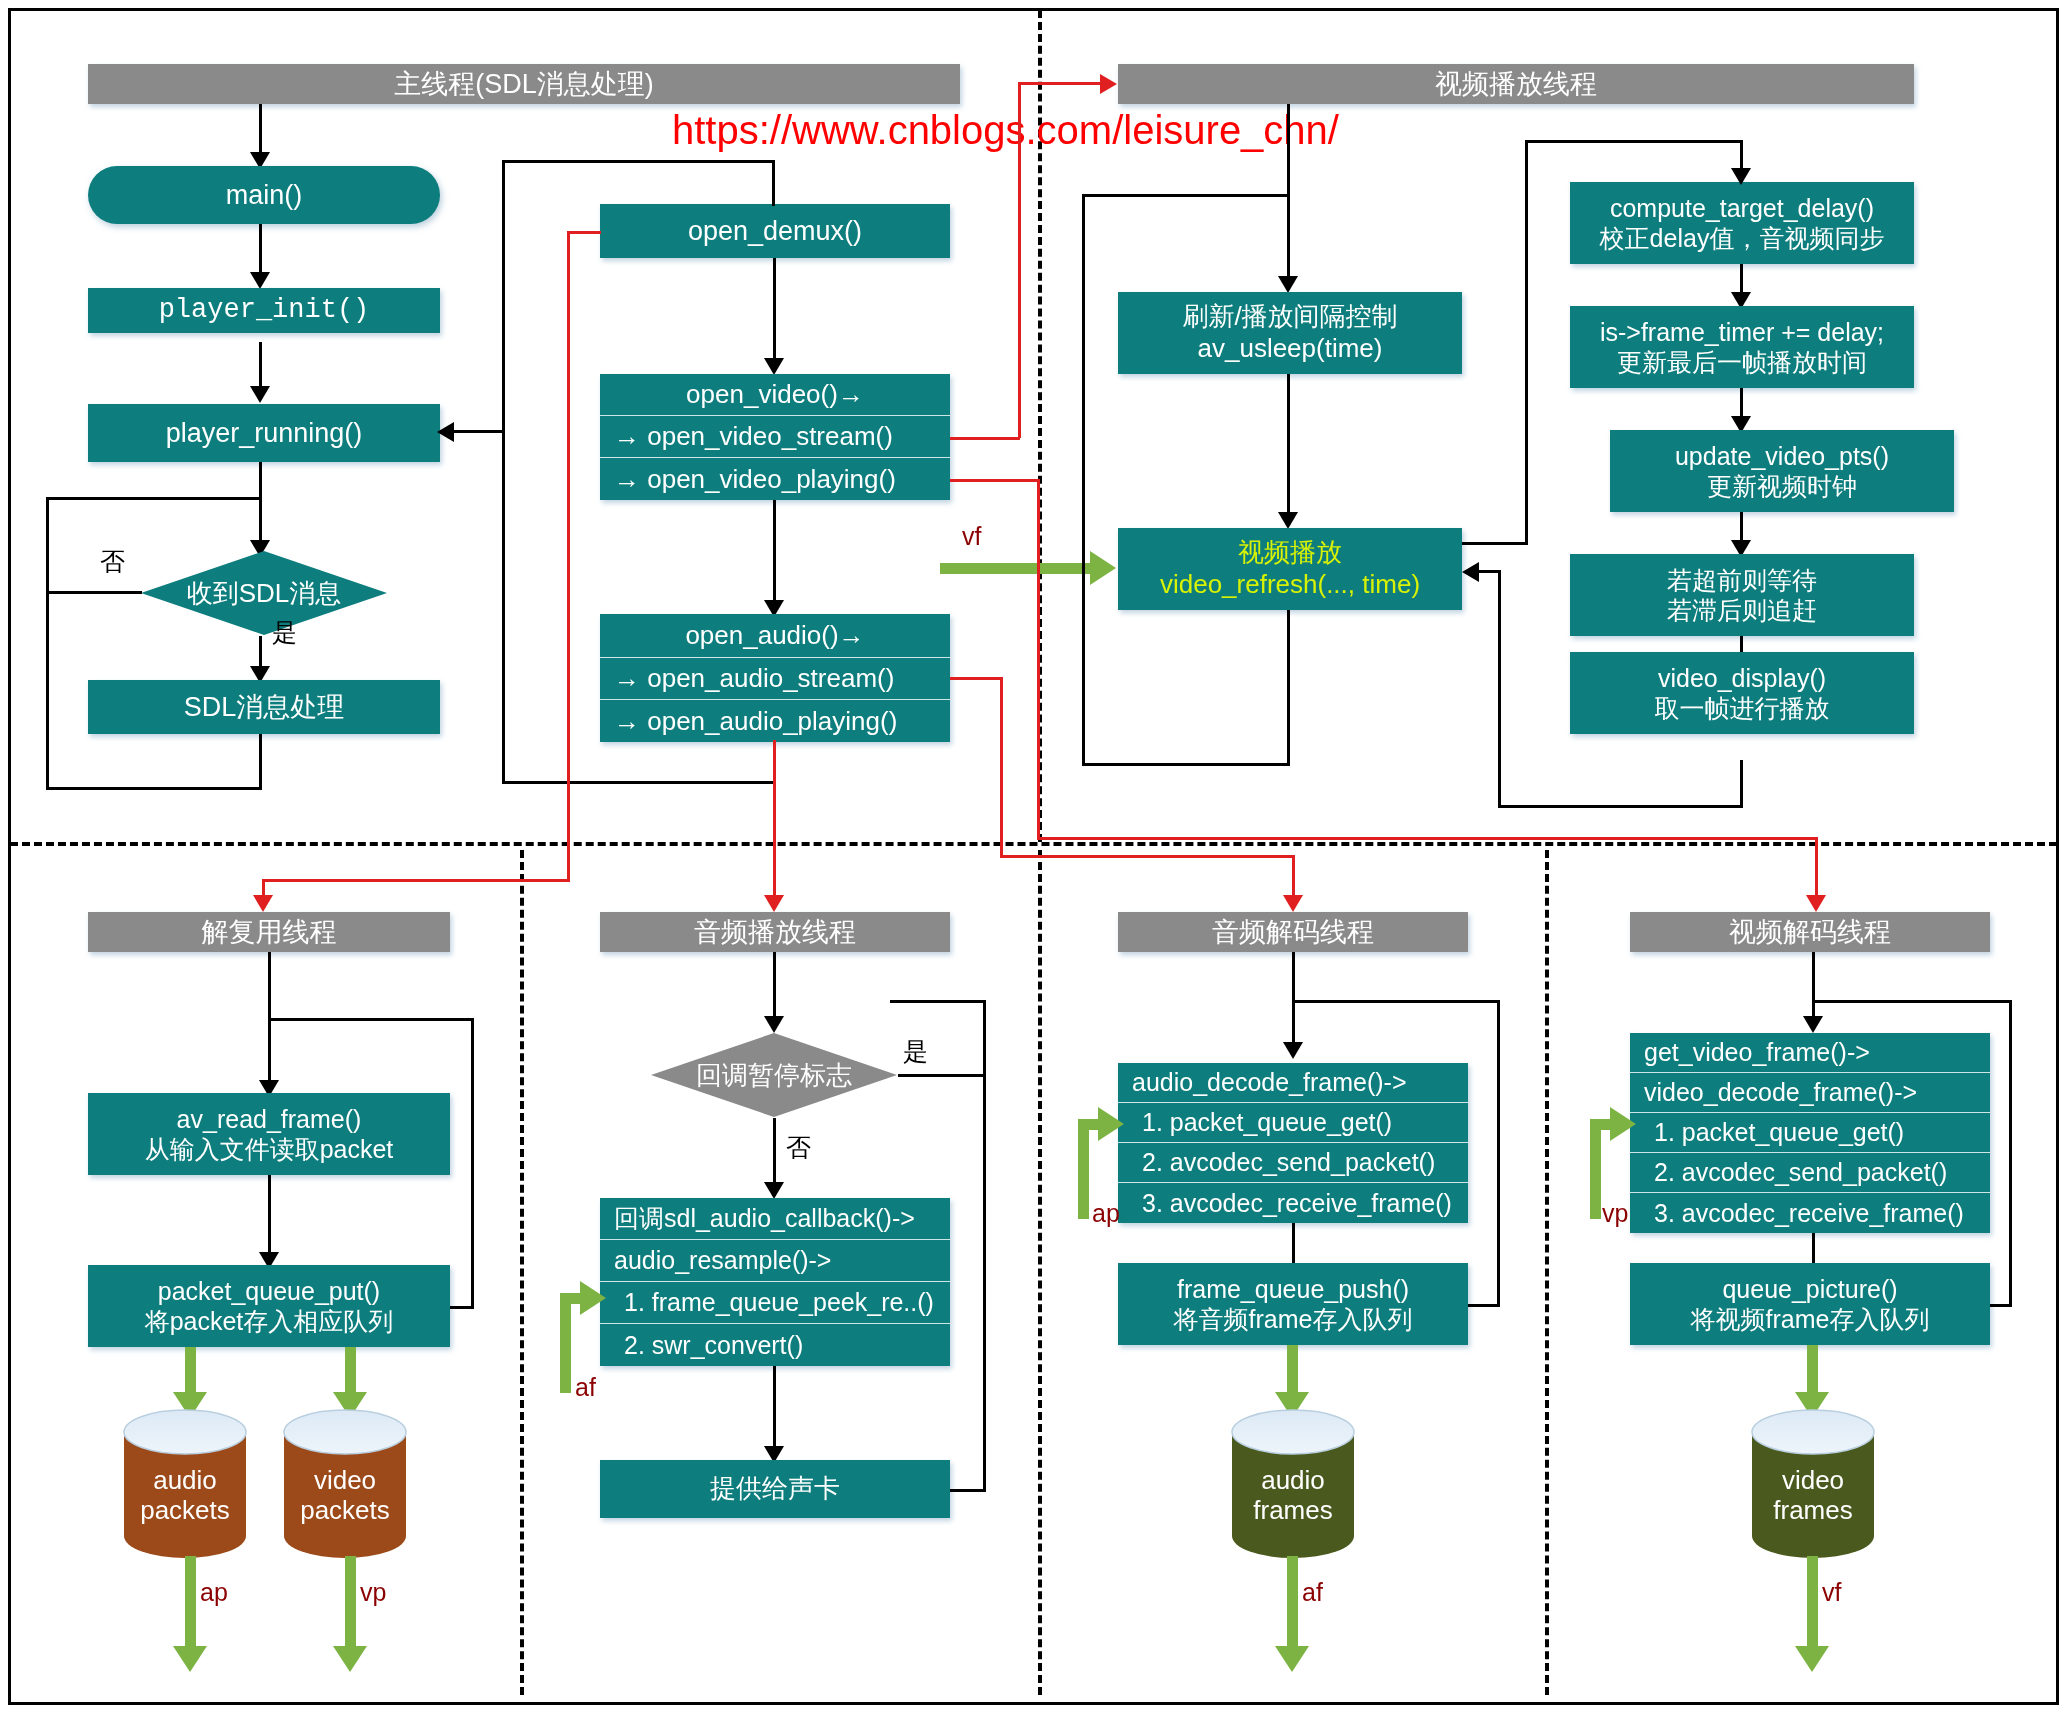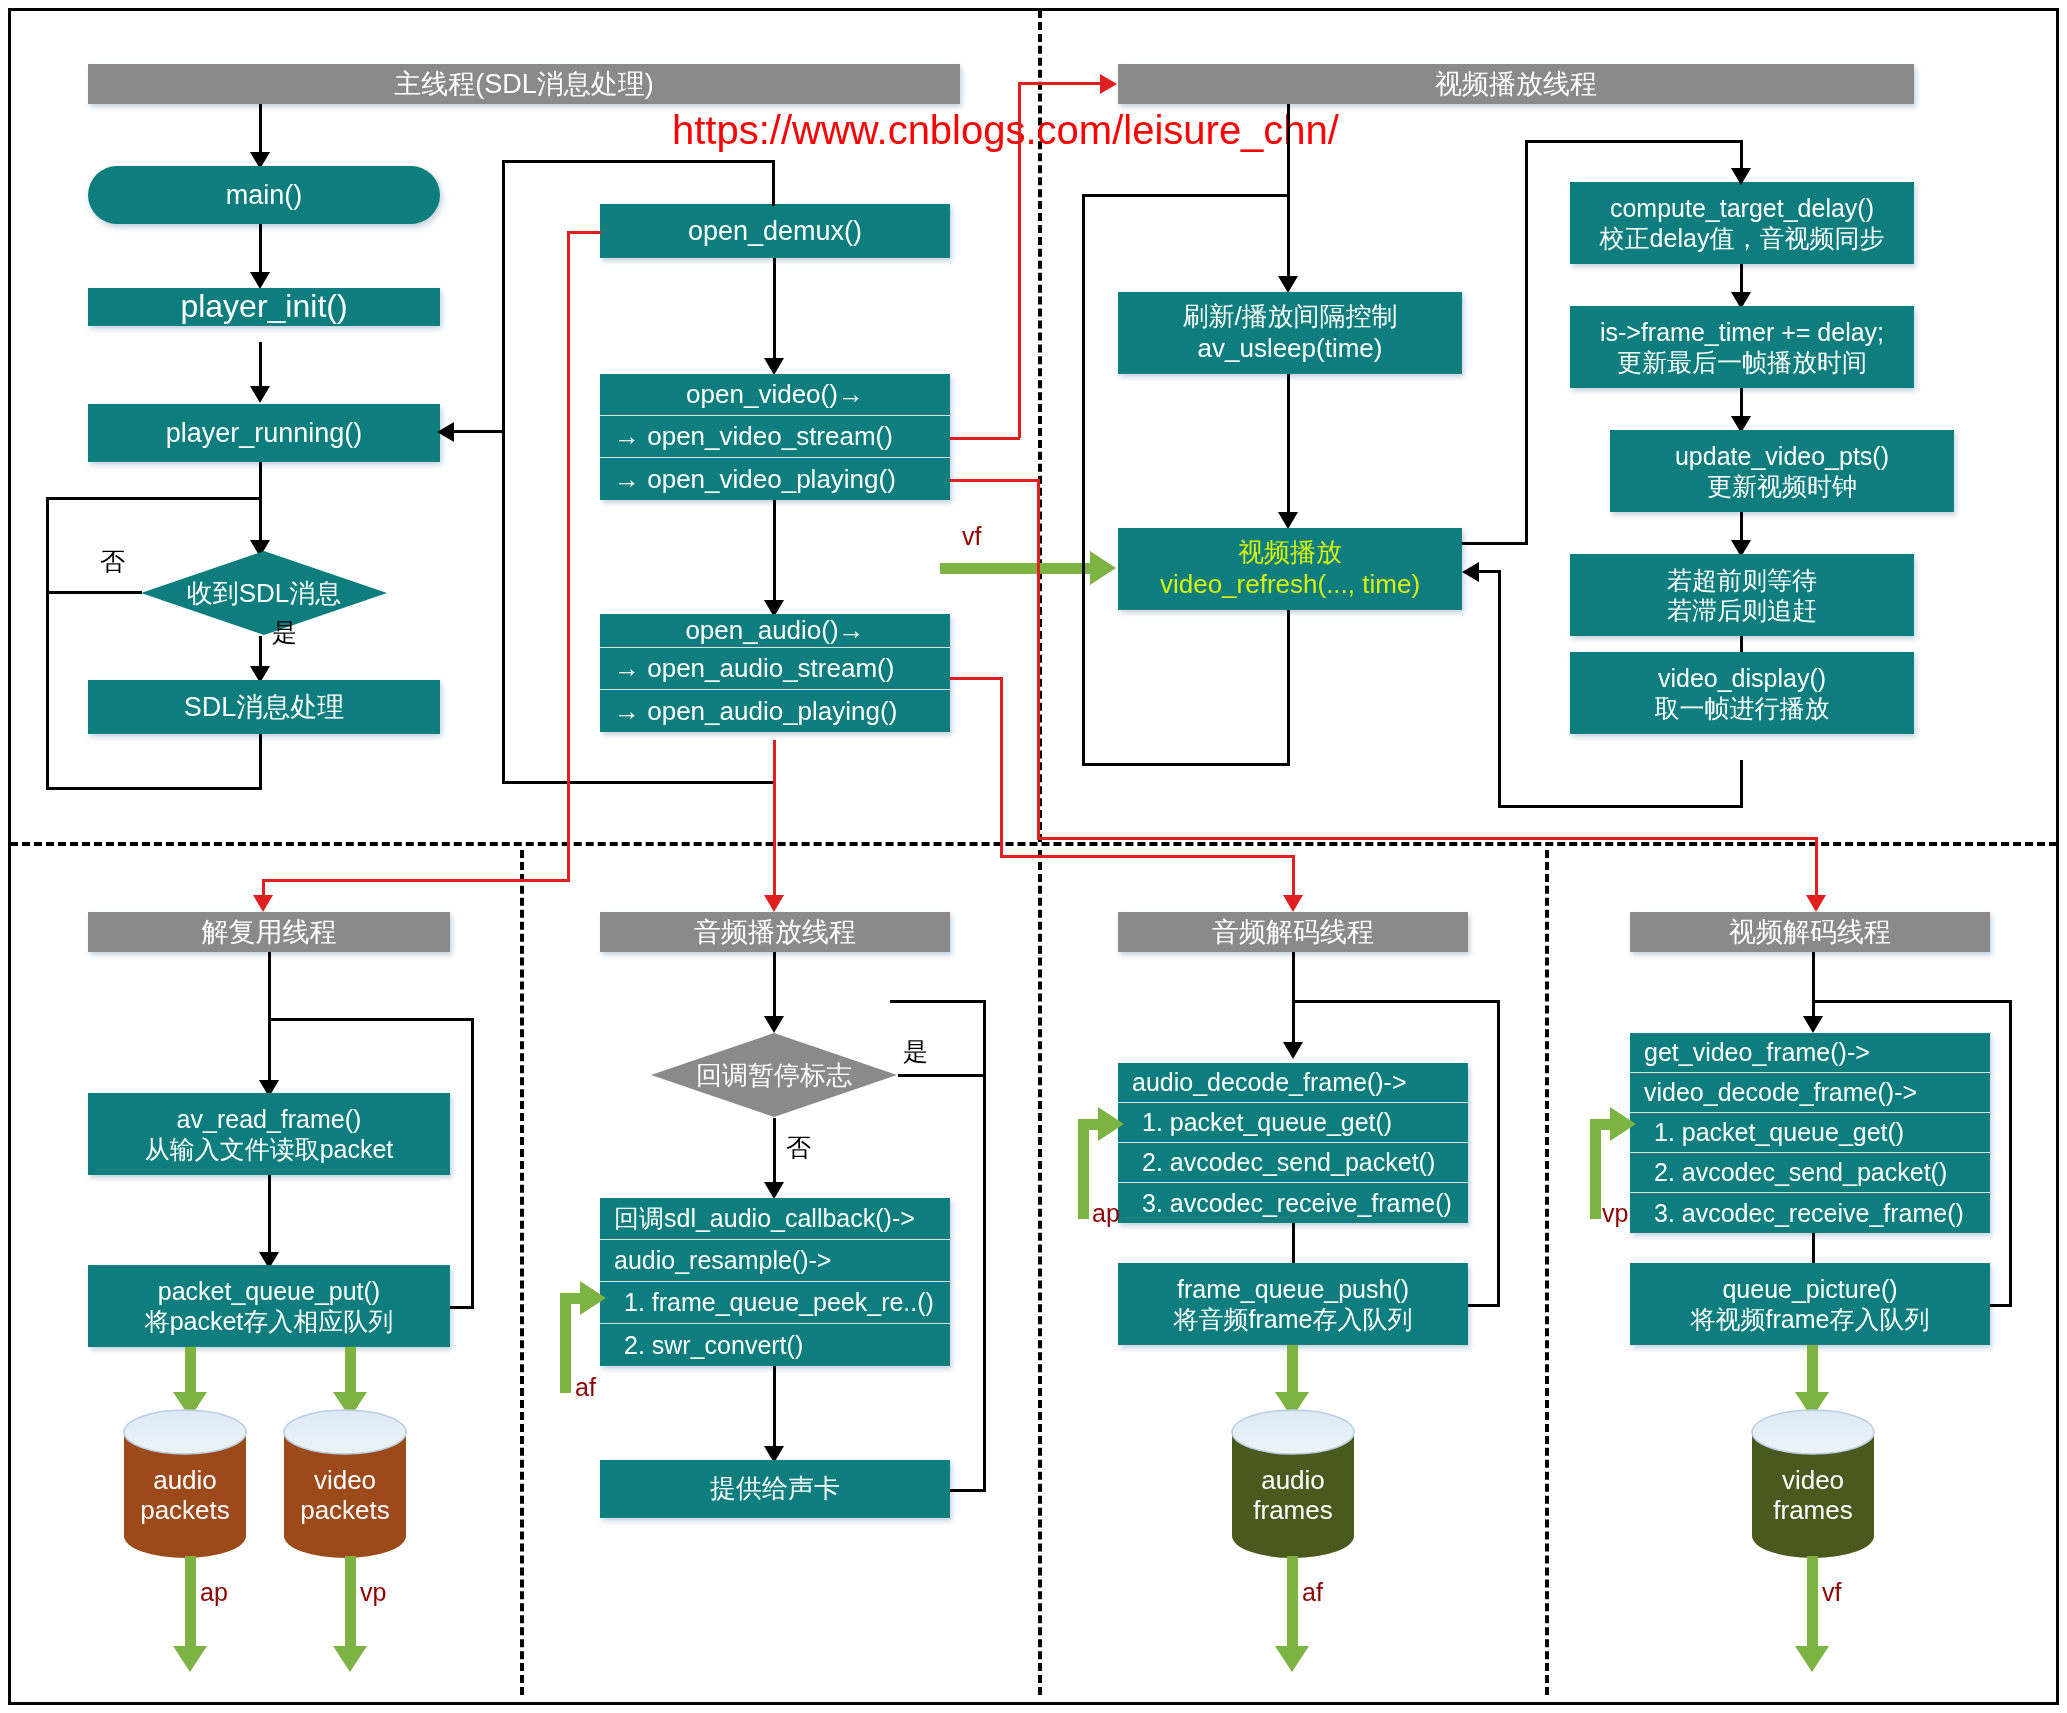--- a/index.html
+++ b/index.html
@@ -58,21 +58,21 @@
   <div class="url" style="left:672px;top:108px;">https://www.cnblogs.com/leisure_chn/</div>
 
   <div class="hdr" style="left:88px;top:64px;width:872px;height:40px;">主线程(SDL消息处理)</div>
 
   <div class="ln-v" style="left:259px;top:104px;height:55px;"></div>
   <div class="ah-d" style="left:250px;top:152px;"></div>
   <div class="pill" style="left:88px;top:166px;width:352px;height:58px;font-size:27px;">main()</div>
 
   <div class="ln-v" style="left:259px;top:224px;height:54px;"></div>
   <div class="ah-d" style="left:250px;top:272px;"></div>
-  <div class="box" style="left:88px;top:288px;width:352px;height:38px;font-size:32px;">player_init()</div>
+  <div class="box" style="left:88px;top:288px;width:352px;height:45px;font-size:27px;font-family:Liberation Mono, monospace;">player_init()</div>
 
   <div class="ln-v" style="left:259px;top:342px;height:50px;"></div>
   <div class="ah-d" style="left:250px;top:386px;"></div>
   <div class="box" style="left:88px;top:404px;width:352px;height:58px;font-size:27px;">player_running()</div>
 
   <div class="ln-v" style="left:259px;top:462px;height:87px;"></div>
   <div class="ah-d" style="left:250px;top:540px;"></div>
 
   <div class="diam" style="left:140px;top:550px;width:248px;height:86px;">
     <svg class="shape" viewBox="0 0 248 86" preserveAspectRatio="none">
@@ -110,21 +110,21 @@
   <div class="stack" style="left:600px;top:374px;width:350px;">
     <div class="row ctr" style="height:42px;font-size:26px;">open_video()→</div>
     <div class="row lft" style="height:42px;font-size:26px;">→ open_video_stream()</div>
     <div class="row lft" style="height:42px;font-size:26px;">→ open_video_playing()</div>
   </div>
 
   <div class="ln-v" style="left:773px;top:500px;height:113px;"></div>
   <div class="ah-d" style="left:764px;top:600px;"></div>
 
   <div class="stack" style="left:600px;top:614px;width:350px;">
-    <div class="row ctr" style="height:34px;font-size:26px;">open_audio()→</div>
+    <div class="row ctr" style="height:44px;font-size:26px;">open_audio()→</div>
     <div class="row lft" style="height:42px;font-size:26px;">→ open_audio_stream()</div>
     <div class="row lft" style="height:42px;font-size:26px;">→ open_audio_playing()</div>
   </div>
 
   <div class="ln-v" style="left:773px;top:740px;height:44px;"></div>
   <div class="ln-h" style="left:502px;top:781px;width:273px;"></div>
   <div class="ln-v" style="left:502px;top:430px;height:353px;"></div>
 
   <div class="hdr" style="left:1118px;top:64px;width:796px;height:40px;">视频播放线程</div>
 

